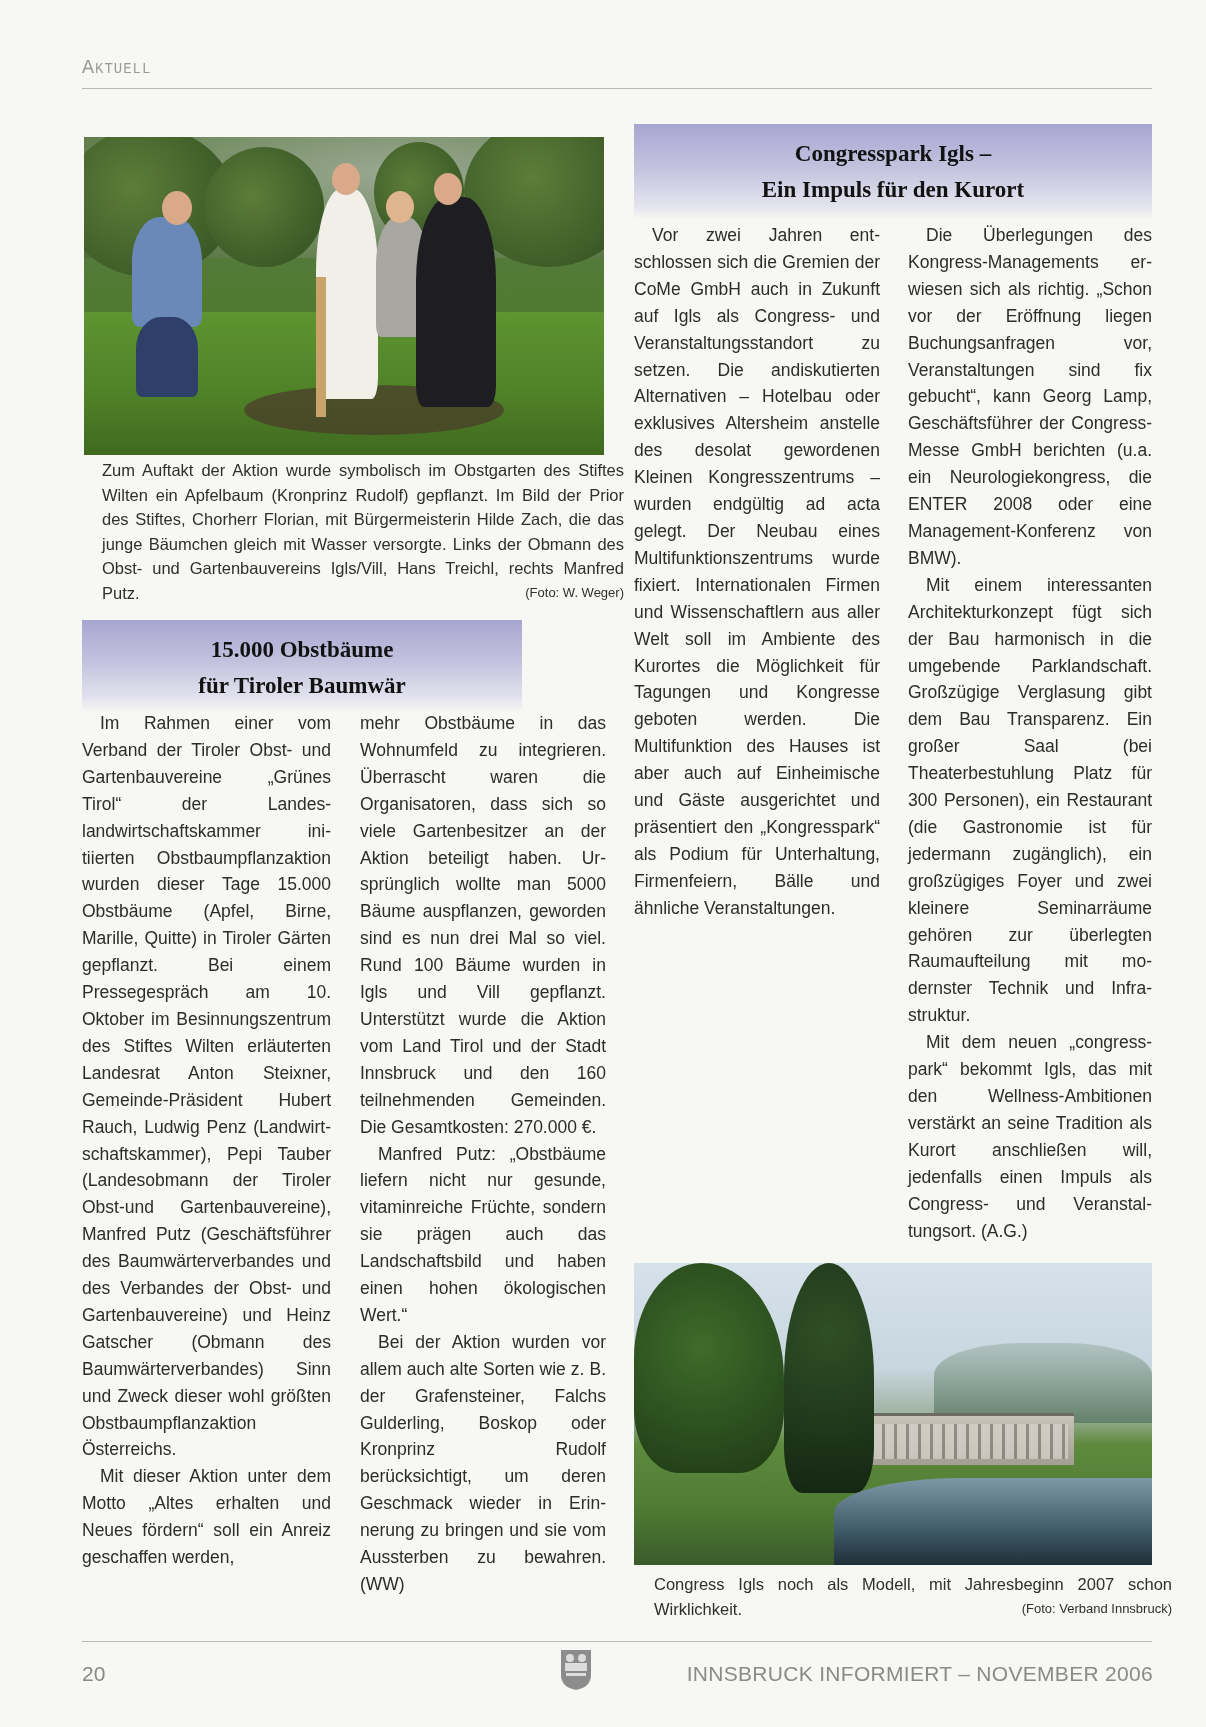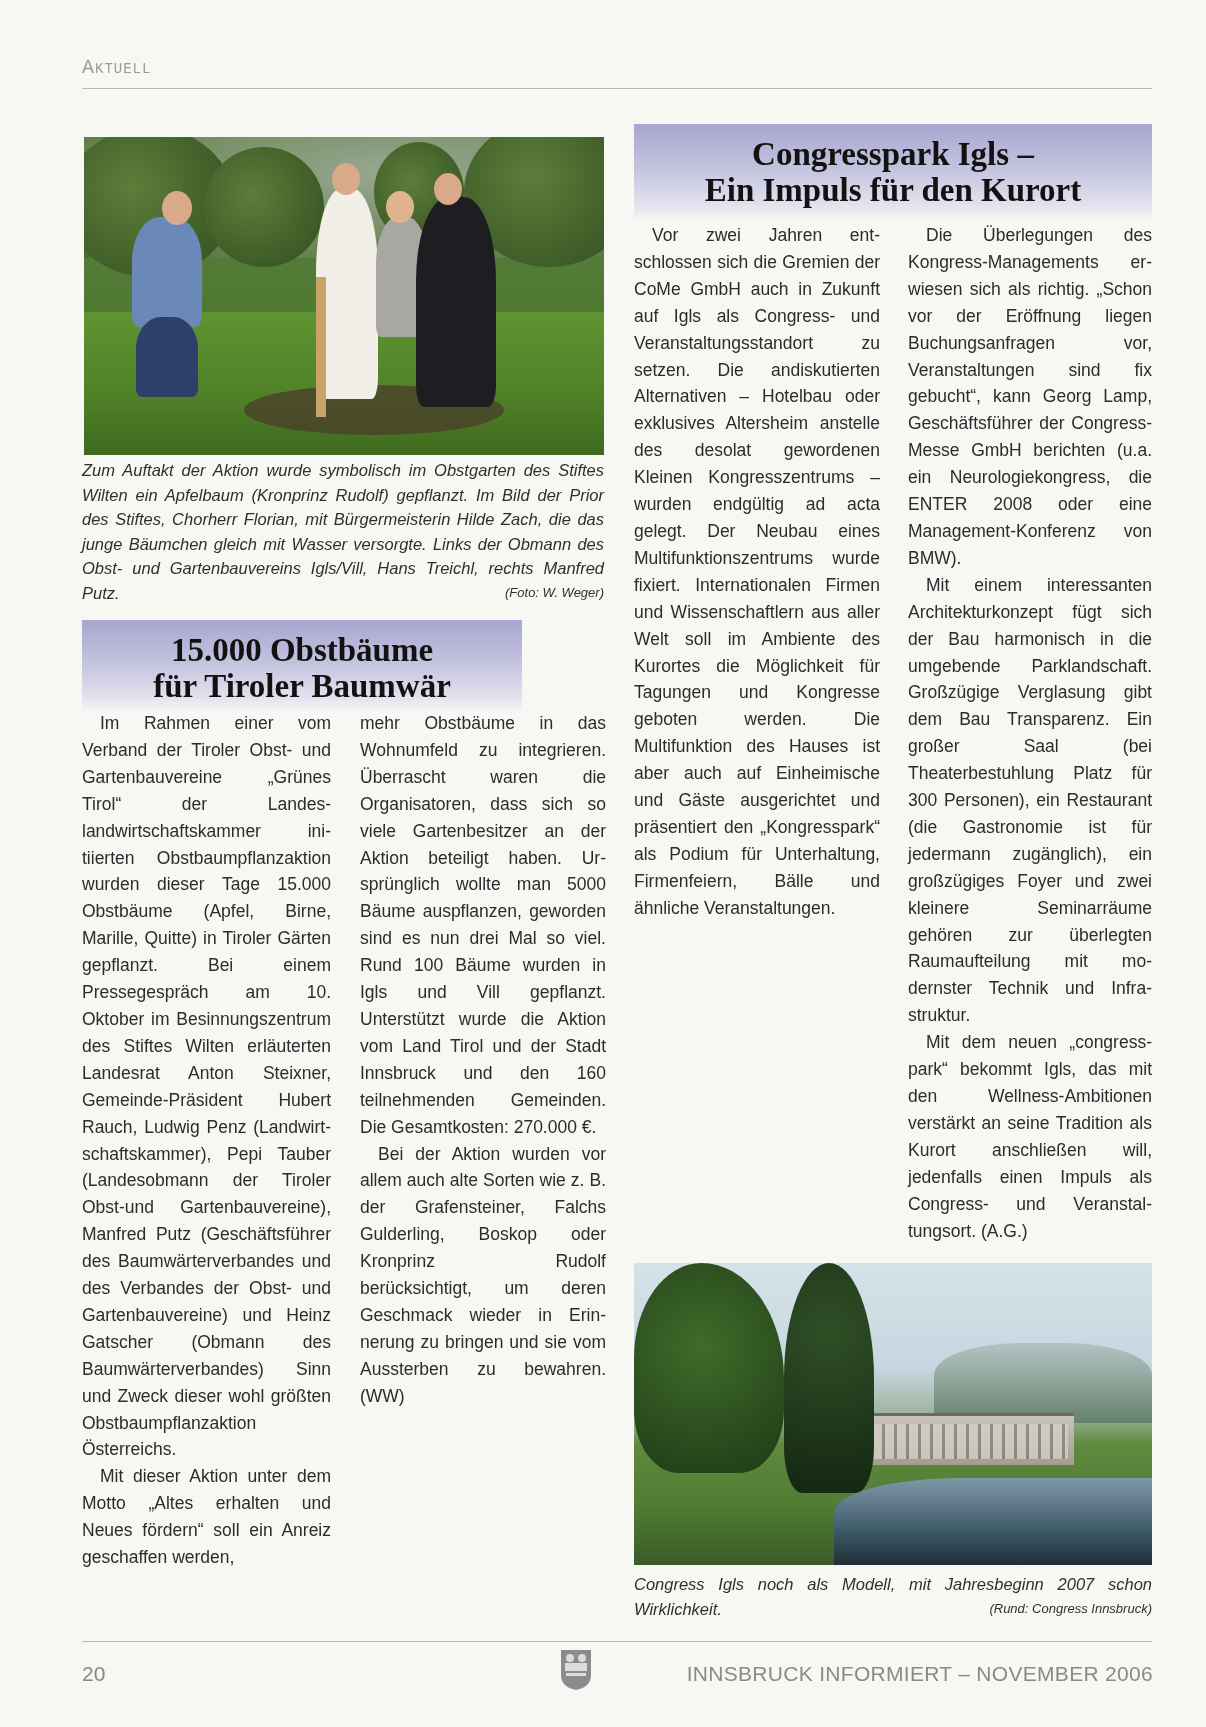--- a/index.html
+++ b/index.html
@@ -37,32 +37,33 @@
   #photo2 .pond { position:absolute; left:200px; top:215px; width:318px; height:87px;
     background: linear-gradient(180deg, #7f98a8 0%, #3f5a68 60%, #1f2f38 100%); border-radius: 40% 0 0 0; }
   #photo2 .treeL { position:absolute; left:0; top:0; width:150px; height:210px; border-radius: 45% 55% 30% 30%;
     background: radial-gradient(circle at 45% 40%, #3e6b2a, #1f3a16); }
   #photo2 .treeDark { position:absolute; left:150px; top:0; width:90px; height:230px; border-radius: 50% 50% 20% 20%;
     background: radial-gradient(circle at 50% 30%, #2f4f26, #142612); }
   #photo2 .forest { position:absolute; left:300px; top:80px; width:218px; height:80px;
     background: linear-gradient(180deg, rgba(160,180,170,.6), rgba(90,120,100,.8)); border-radius: 40% 40% 0 0; }
 
   .caption {
-    position: absolute; font-style: italic; font-size: 16.5px; line-height: 24.5px; color: #2f2f2f;
+    position: absolute; font-size: 16.5px; line-height: 24.5px; color: #2f2f2f;
     text-align: justify;
+    margin-left: 20px;
   }
   .caption .credit { float: right; font-size: 13px; }
 
   .headline-box {
     position: absolute;
     background: linear-gradient(180deg, #a8a6d2 0%, #c3c2de 45%, #e3e3ee 85%, rgba(247,247,244,0) 100%);
   }
   .headline {
     font-family: "Liberation Serif", "DejaVu Serif", serif; font-weight: bold;
-    font-size: 33px; line-height: 36px; text-align: center; color: #121212;
+    font-size: 23px; line-height: 36px; text-align: center; color: #121212;
   }
   .headline div { display:block; }
 
   .col {
     position: absolute; font-size: 17.5px; line-height: 26.9px; color: #2c2c2c;
     text-align: justify; hyphens: manual;
   }
   .col p { text-indent: 18px; }
 
   .footer-page { position:absolute; left:82px; top:1662px; font-size: 21px; color:#888; }
@@ -110,20 +111,21 @@
     <div>für Tiroler Baumwär</div>
   </div>
 </div>
 
 <div class="col" style="left:82px; top:710px; width:249px;">
   <p>Im Rahmen einer vom Verband der Tiroler Obst- und Gartenbauvereine „Grünes Tirol“ der Landes­landwirtschaftskammer ini­tiierten Obstbaumpflanzak­tion wurden dieser Tage 15.000 Obstbäume (Apfel, Birne, Marille, Quitte) in Ti­roler Gärten gepflanzt. Bei einem Pressegespräch am 10. Oktober im Besinnungs­zentrum des Stiftes Wilten erläuterten Landesrat An­ton Steixner, Gemeinde-Präsident Hubert Rauch, Ludwig Penz (Landwirt­schaftskammer), Pepi Tau­ber (Landesobmann der Ti­roler Obst-und Gartenbau­vereine), Manfred Putz (Ge­schäftsführer des Baumwär­terverbandes und des Ver­bandes der Obst- und Gar­tenbauvereine) und Heinz Gatscher (Obmann des Baumwärterverbandes) Sinn und Zweck dieser wohl größten Obstbaum­pflanzaktion Österreichs.</p>
   <p>Mit dieser Aktion unter dem Motto „Altes erhalten und Neues fördern“ soll ein Anreiz geschaffen werden,</p>
 </div>
 <div class="col" style="left:360px; top:710px; width:246px;">
   <p style="text-indent:0">mehr Obstbäume in das Wohnumfeld zu integrie­ren. Überrascht waren die Organisatoren, dass sich so viele Gartenbesitzer an der Aktion beteiligt haben. Ur­sprünglich wollte man 5000 Bäume auspflanzen, gewor­den sind es nun drei Mal so viel. Rund 100 Bäume wur­den in Igls und Vill gepflanzt. Unterstützt wurde die Ak­tion vom Land Tirol und der Stadt Innsbruck und den 160 teilnehmenden Ge­meinden. Die Gesamtkos­ten: 270.000 €.</p>
+  <p>Manfred Putz: „Obstbäu­me liefern nicht nur gesun­de, vitaminreiche Früchte, sondern sie prägen auch das Landschaftsbild und haben einen hohen ökologischen Wert.“</p>
   <p>Bei der Aktion wurden vor allem auch alte Sorten wie z. B. der Grafensteiner, Falchs Gulderling, Boskop oder Kronprinz Rudolf berücksichtigt, um deren Geschmack wieder in Erin­nerung zu bringen und sie vom Aussterben zu bewah­ren. (WW)</p>
 </div>
 
 <div class="headline-box" style="left:634px; top:124px; width:518px; height:96px;">
   <div class="headline" style="padding-top:12px;">
     <div>Congresspark Igls –</div>
     <div>Ein Impuls für den Kurort</div>
   </div>
 </div>
 
@@ -139,21 +141,21 @@
 <div class="photo" id="photo2">
   <div class="forest"></div>
   <div class="bldg"></div>
   <div class="treeL"></div>
   <div class="treeDark"></div>
   <div class="pond"></div>
 </div>
 
 <div class="caption" style="left:634px; top:1572px; width:518px;">
   <span>Congress Igls noch als Modell, mit Jahresbeginn 2007 schon Wirklichkeit.</span>
-  <span class="credit">(Rund: Congress Innsbruck)</span>
+  <span class="credit">(Foto: Verband Innsbruck)</span>
 </div>
 
 <div class="rule" style="top:1641px;"></div>
 <div class="footer-page">20</div>
 <svg class="crest" viewBox="0 0 32 42">
   <path d="M1 1 H31 V26 Q31 38 16 41 Q1 38 1 26 Z" fill="#8c8c8c"></path>
   <rect x="5" y="14" width="22" height="8" fill="#dcdcdc"></rect>
   <circle cx="10" cy="9" r="4" fill="#dcdcdc"></circle>
   <circle cx="22" cy="9" r="4" fill="#dcdcdc"></circle>
   <rect x="6" y="24" width="20" height="3" fill="#dcdcdc"></rect>

